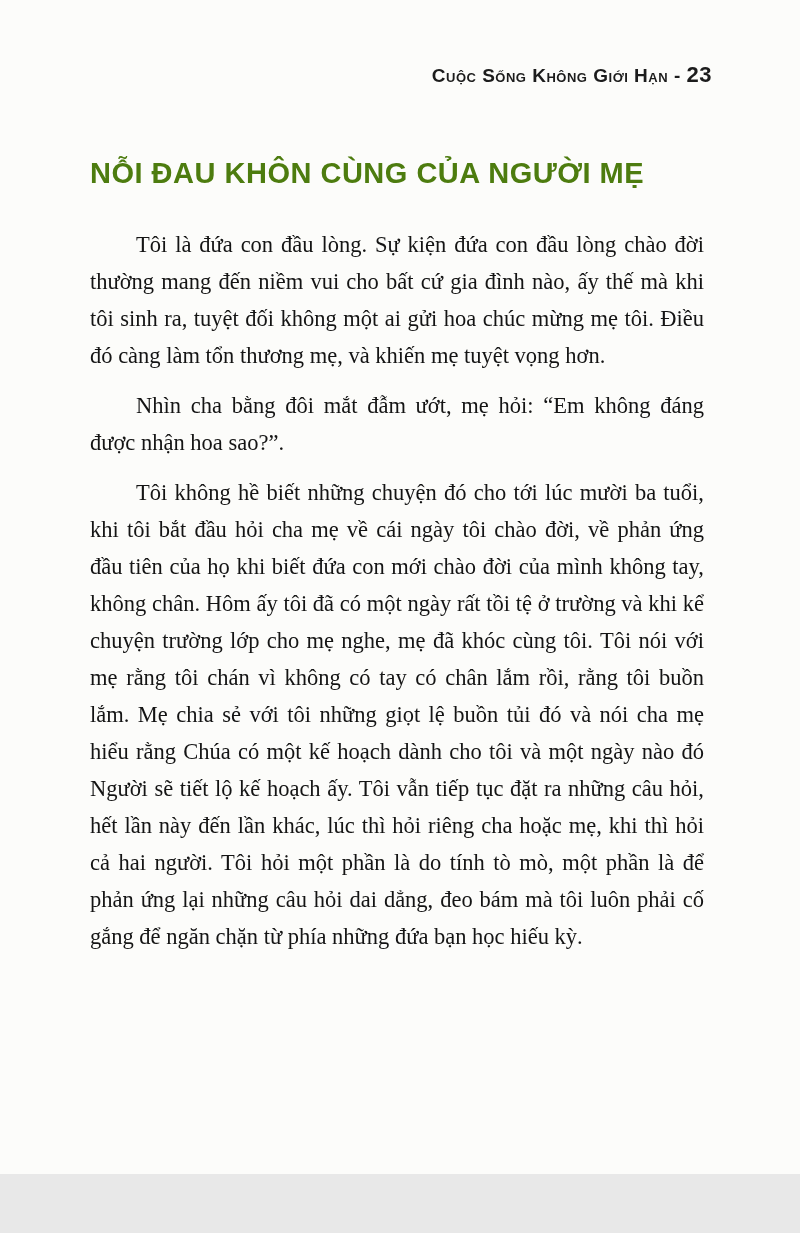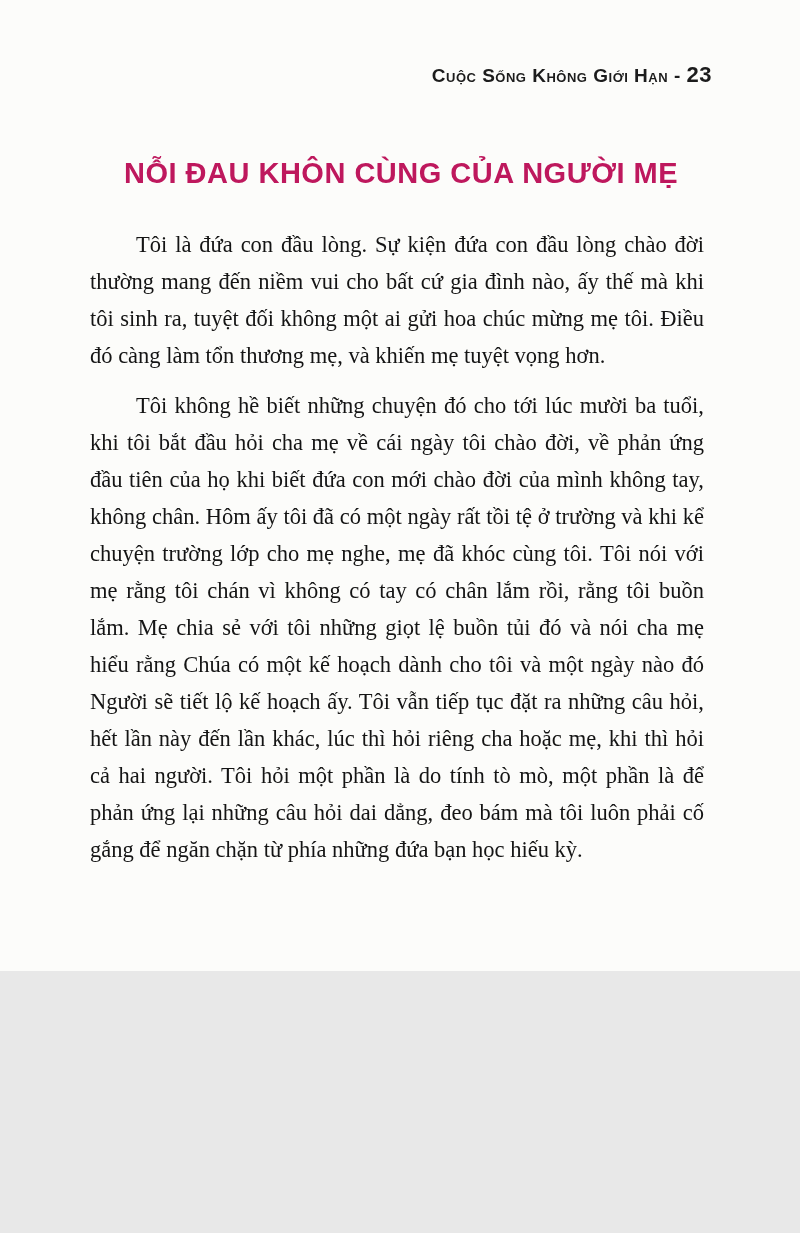--- a/index.html
+++ b/index.html
@@ -3,21 +3,21 @@
 <meta charset="utf-8">
 <style>
   html, body {
     margin: 0;
     padding: 0;
     background: #e8e8e8;
   }
   .page {
     position: relative;
     width: 800px;
-    height: 971px;
+    height: 1174px;
     margin: 0 auto;
     background: #fcfcfa;
     overflow: hidden;
     color: #131313;
   }
   .inner {
     padding: 62px 88px 0 90px;
   }
   .running-header {
     text-align: right;
@@ -29,26 +29,26 @@
     color: #1c1c1c;
     white-space: nowrap;
   }
   .running-header .page-number {
     font-weight: 800;
     font-size: 22px;
     font-variant: normal;
   }
   .chapter-title {
     margin: 66px 0 0 0;
-    text-align: center;
+    text-align: left;
     font-family: "Liberation Sans", sans-serif;
     font-weight: 800;
     font-size: 29px;
     letter-spacing: 0.5px;
-    color: #be185d;
+    color: #4d7c0f;
     line-height: 38px;
   }
   .body-text {
     margin-top: 34px;
     font-family: "Liberation Serif", serif;
     font-size: 22.5px;
     line-height: 37px;
     text-align: justify;
     color: #141414;
   }
@@ -64,17 +64,18 @@
   <div class="inner">
 
     <div class="running-header">
       <span>Cuộc Sống Không Giới Hạn</span><span> - </span><span class="page-number">23</span>
     </div>
 
     <h1 class="chapter-title">NỖI ĐAU KHÔN CÙNG CỦA NGƯỜI MẸ</h1>
 
     <div class="body-text">
       <p>Tôi là đứa con đầu lòng. Sự kiện đứa con đầu lòng chào đời thường mang đến niềm vui cho bất cứ gia đình nào, ấy thế mà khi tôi sinh ra, tuyệt đối không một ai gửi hoa chúc mừng mẹ tôi. Điều đó càng làm tổn thương mẹ, và khiến mẹ tuyệt vọng hơn.</p>
+      <p>Nhìn cha bằng đôi mắt đẫm ướt, mẹ hỏi: “Em không đáng được nhận hoa sao?”.</p>
       <p>Tôi không hề biết những chuyện đó cho tới lúc mười ba tuổi, khi tôi bắt đầu hỏi cha mẹ về cái ngày tôi chào đời, về phản ứng đầu tiên của họ khi biết đứa con mới chào đời của mình không tay, không chân. Hôm ấy tôi đã có một ngày rất tồi tệ ở trường và khi kể chuyện trường lớp cho mẹ nghe, mẹ đã khóc cùng tôi. Tôi nói với mẹ rằng tôi chán vì không có tay có chân lắm rồi, rằng tôi buồn lắm. Mẹ chia sẻ với tôi những giọt lệ buồn tủi đó và nói cha mẹ hiểu rằng Chúa có một kế hoạch dành cho tôi và một ngày nào đó Người sẽ tiết lộ kế hoạch ấy. Tôi vẫn tiếp tục đặt ra những câu hỏi, hết lần này đến lần khác, lúc thì hỏi riêng cha hoặc mẹ, khi thì hỏi cả hai người. Tôi hỏi một phần là do tính tò mò, một phần là để phản ứng lại những câu hỏi dai dẳng, đeo bám mà tôi luôn phải cố gắng để ngăn chặn từ phía những đứa bạn học hiếu kỳ.</p>
     </div>
 
   </div>
 </div>
 
 </body></html>

